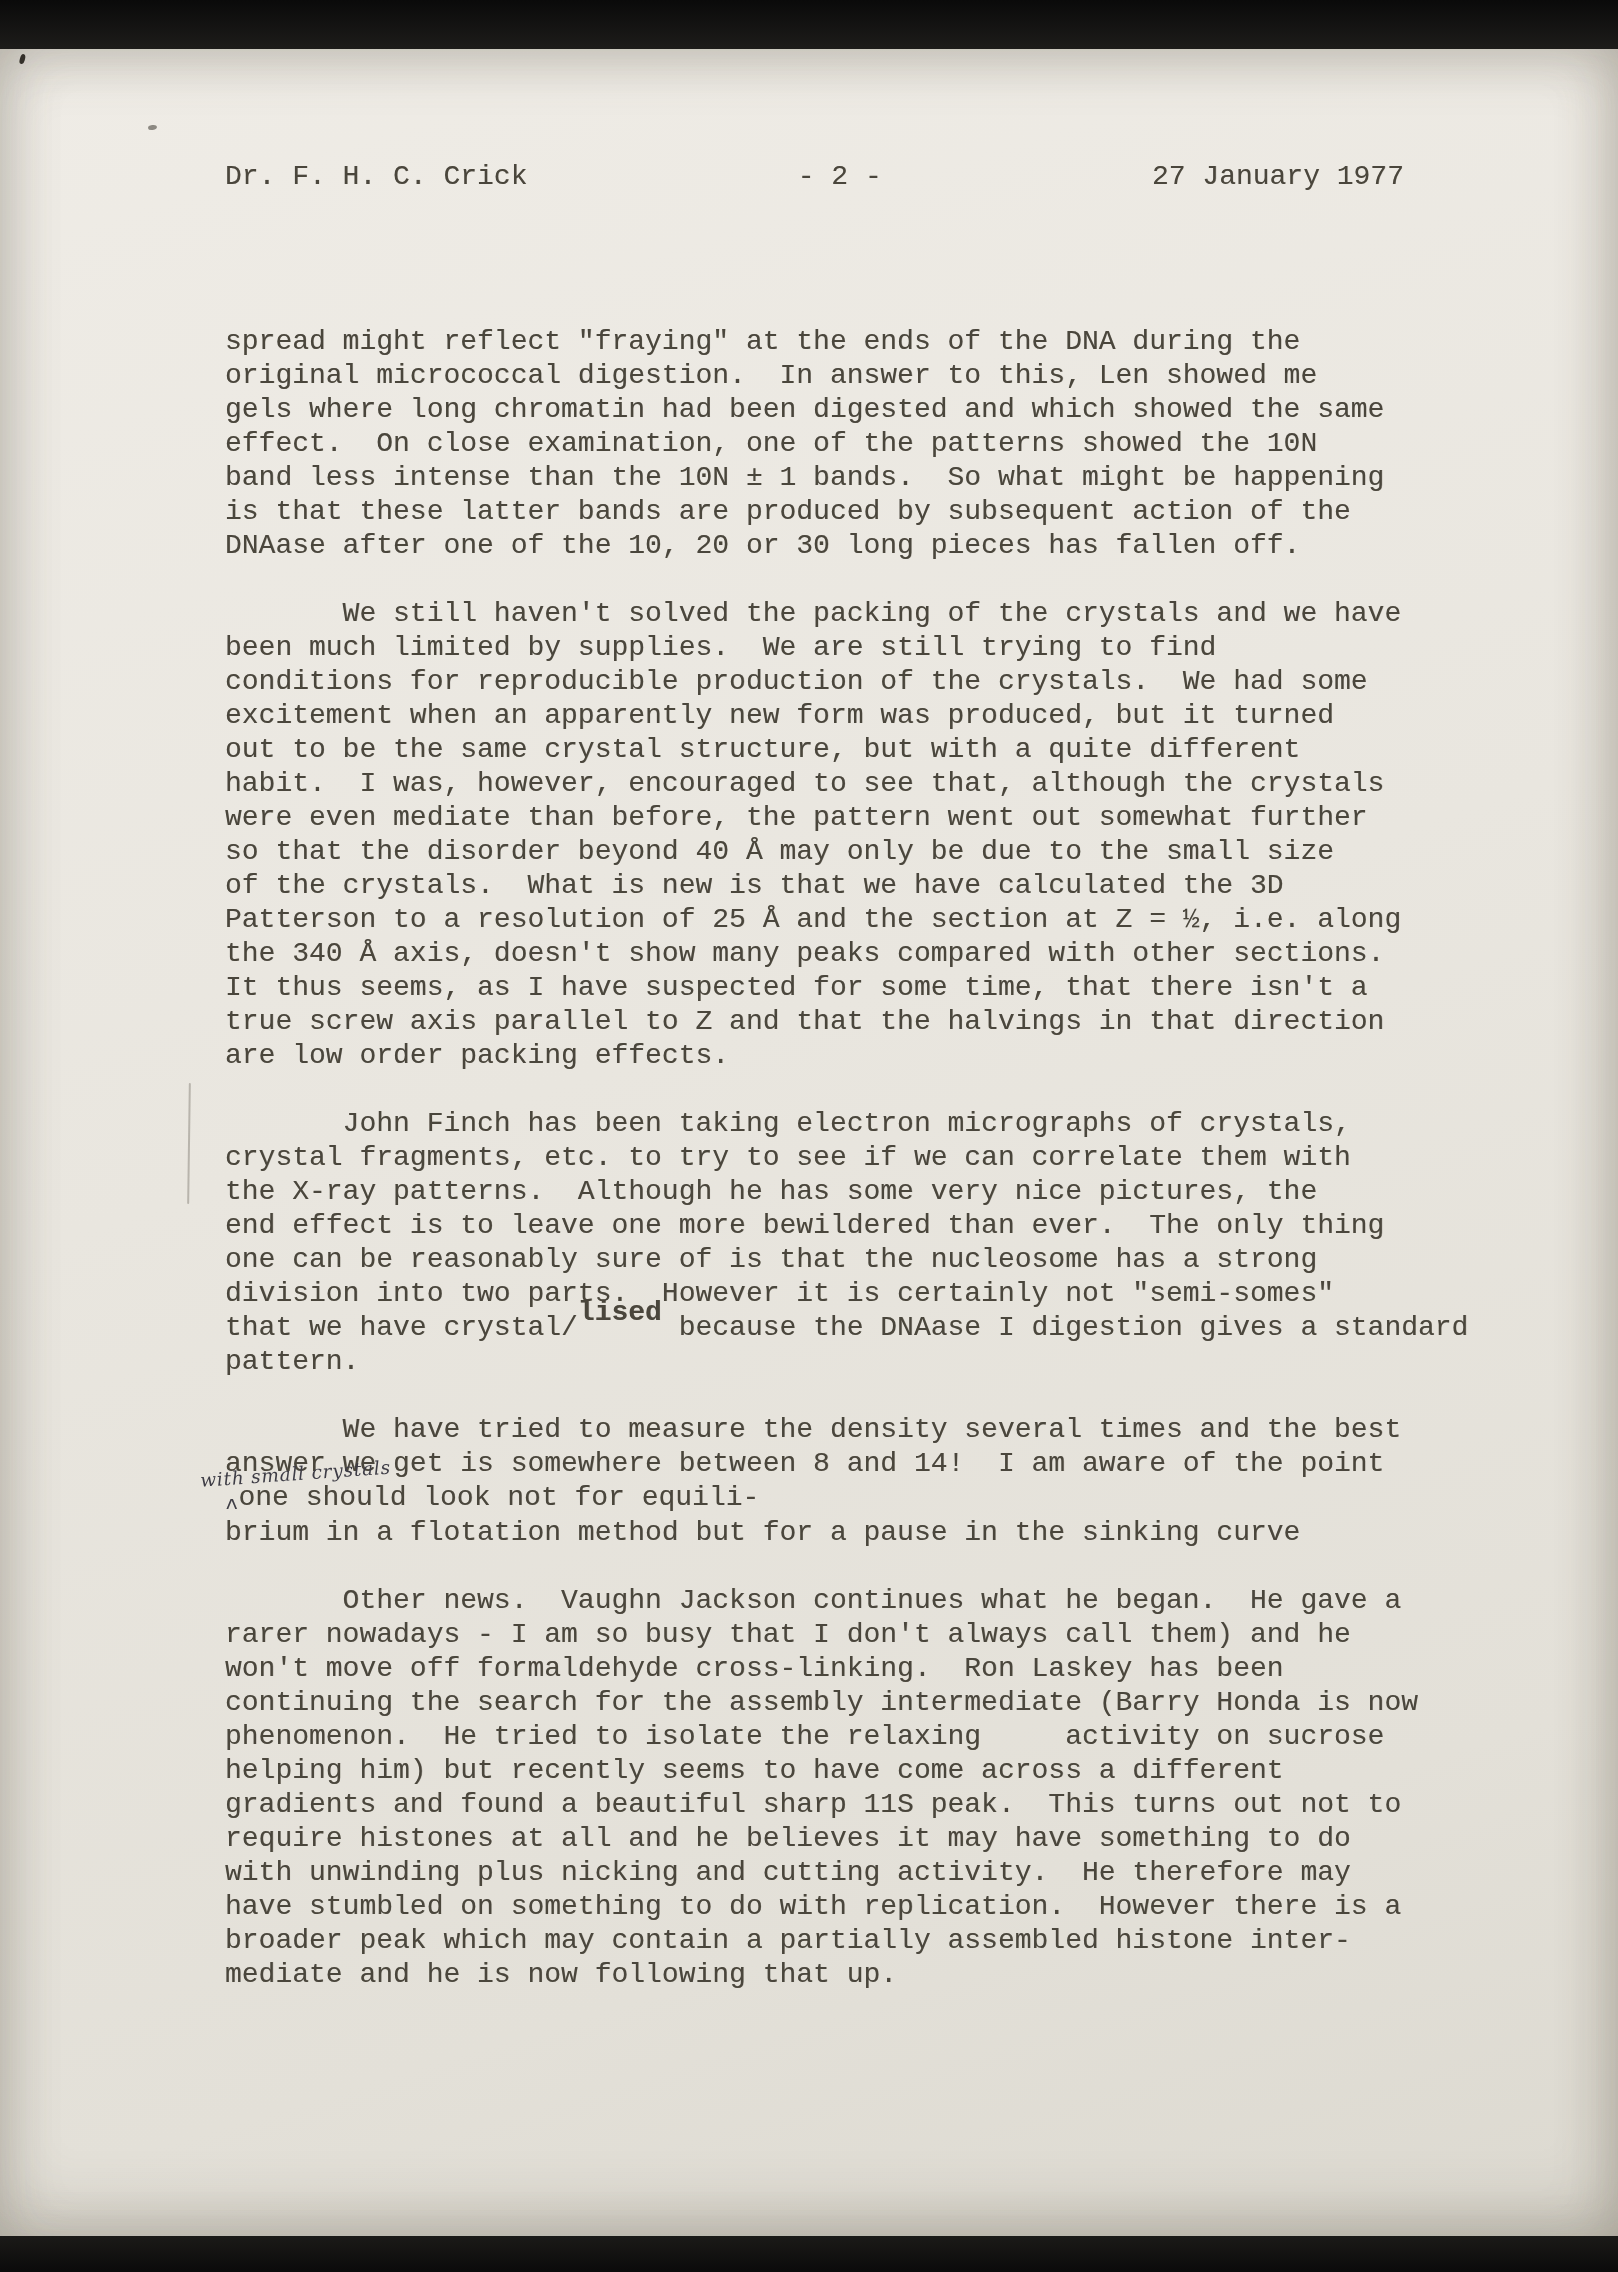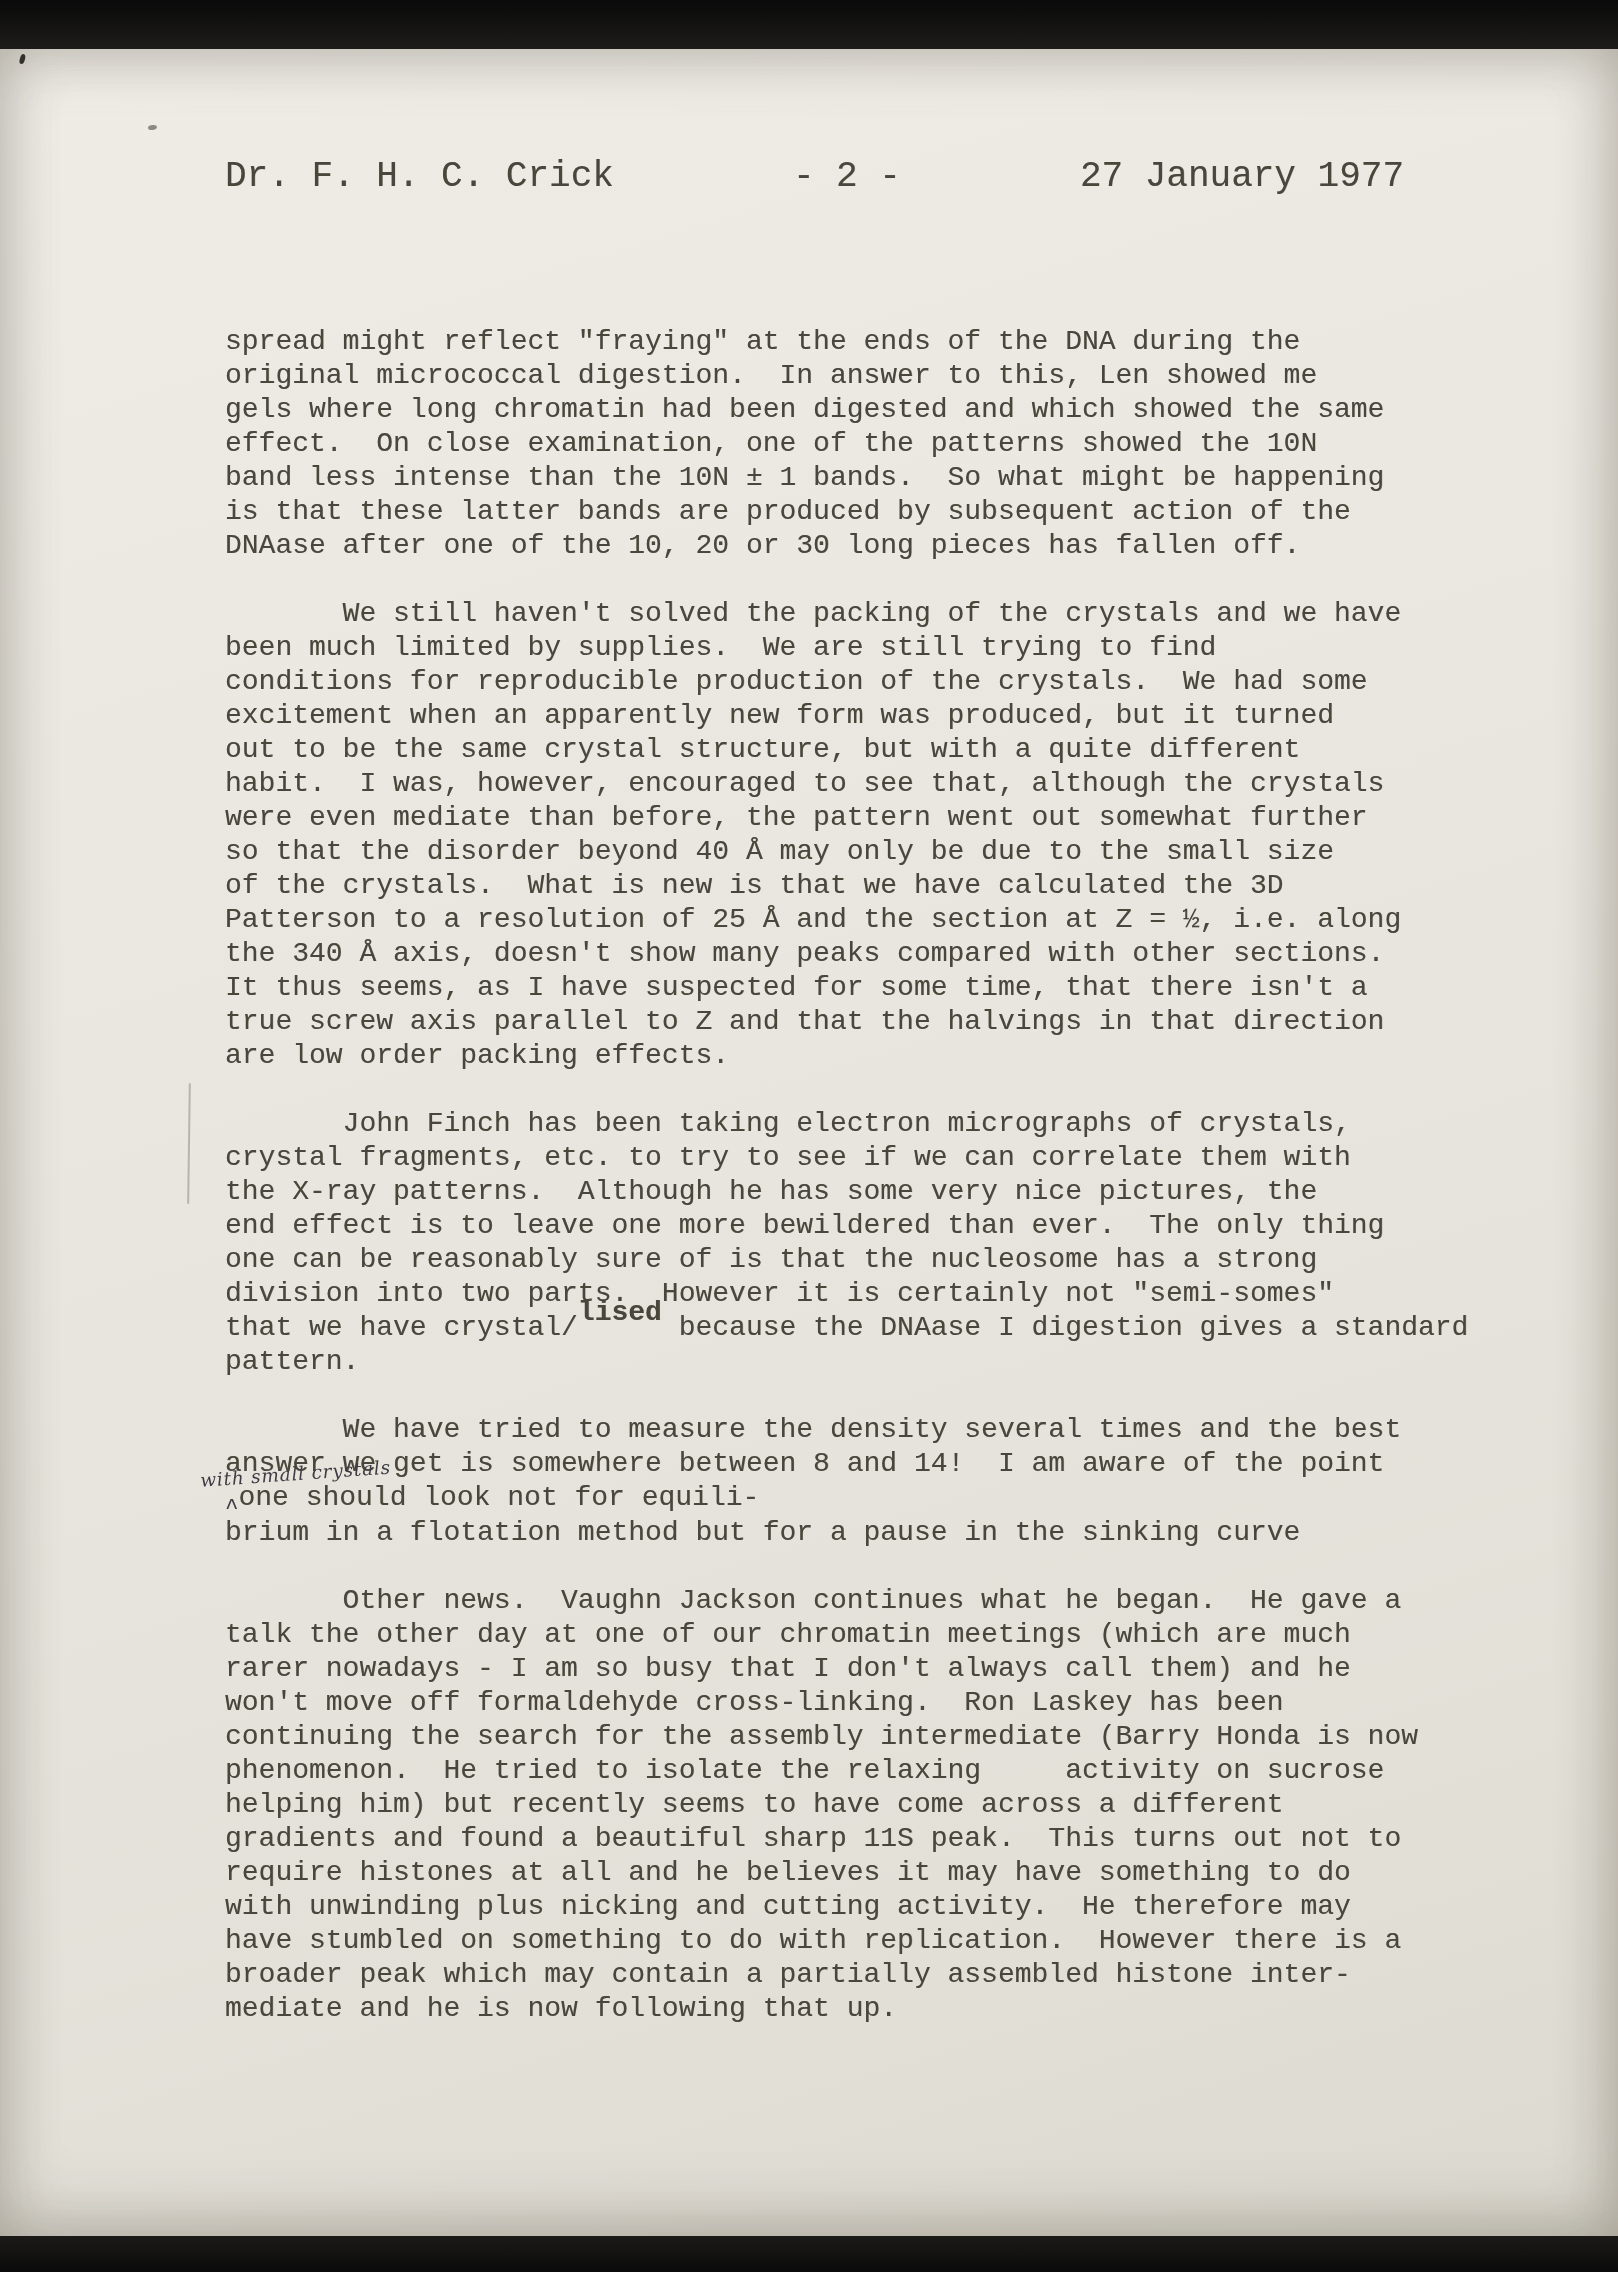--- a/index.html
+++ b/index.html
@@ -25,21 +25,21 @@
     background:linear-gradient(163deg,#efece6 0%,#e9e6df 45%,#e3e0d8 80%,#dcd9d0 100%);
     box-shadow:inset 0 19.7px 51px rgba(95,86,72,.14),
                inset 0 -25px 62px rgba(95,86,72,.20),
                inset -19.7px 0 51px rgba(95,86,72,.10),
                inset 19.7px 0 51px rgba(95,86,72,.08);
   }
   .header{
     display:flex;justify-content:space-between;
     padding:0 214px 0 225px;
     margin-top:110px;
-    font-size:36px;line-height:36px;
+    font-size:28px;line-height:36px;
     color:var(--ink);
     text-shadow:0.3px 0.4px 0.4px rgba(70,64,52,.35);
     white-space:pre;
   }
   .body{
     padding:0 135px 0 225px;
     margin-top:130px;
     font-size:28px;line-height:34px;
     color:var(--ink);
     text-shadow:0.3px 0.4px 0.4px rgba(70,64,52,.35);
@@ -134,21 +134,20 @@
           <div class="line">pattern.</div>
         </div>
         <div class="paragraph">
           <div class="line">       We have tried to measure the density several times and the best</div>
           <div class="line">answer we get is somewhere between 8 and 14!  I am aware of the point</div>
           <div class="line"><span class="seg seg-hand">with small crystals</span><span class="seg seg-caret">^</span><span class="seg">one should look not for equili-</span></div>
           <div class="line">brium in a flotation method but for a pause in the sinking curve</div>
         </div>
         <div class="paragraph">
           <div class="line">       Other news.  Vaughn Jackson continues what he began.  He gave a</div>
-          <div class="line">talk the other day at one of our chromatin meetings (which are much</div>
           <div class="line">rarer nowadays - I am so busy that I don't always call them) and he</div>
           <div class="line">won't move off formaldehyde cross-linking.  Ron Laskey has been</div>
           <div class="line">continuing the search for the assembly intermediate (Barry Honda is now</div>
           <div class="line">phenomenon.  He tried to isolate the relaxing     activity on sucrose</div>
           <div class="line">helping him) but recently seems to have come across a different</div>
           <div class="line">gradients and found a beautiful sharp 11S peak.  This turns out not to</div>
           <div class="line">require histones at all and he believes it may have something to do</div>
           <div class="line">with unwinding plus nicking and cutting activity.  He therefore may</div>
           <div class="line">have stumbled on something to do with replication.  However there is a</div>
           <div class="line">broader peak which may contain a partially assembled histone inter-</div>

